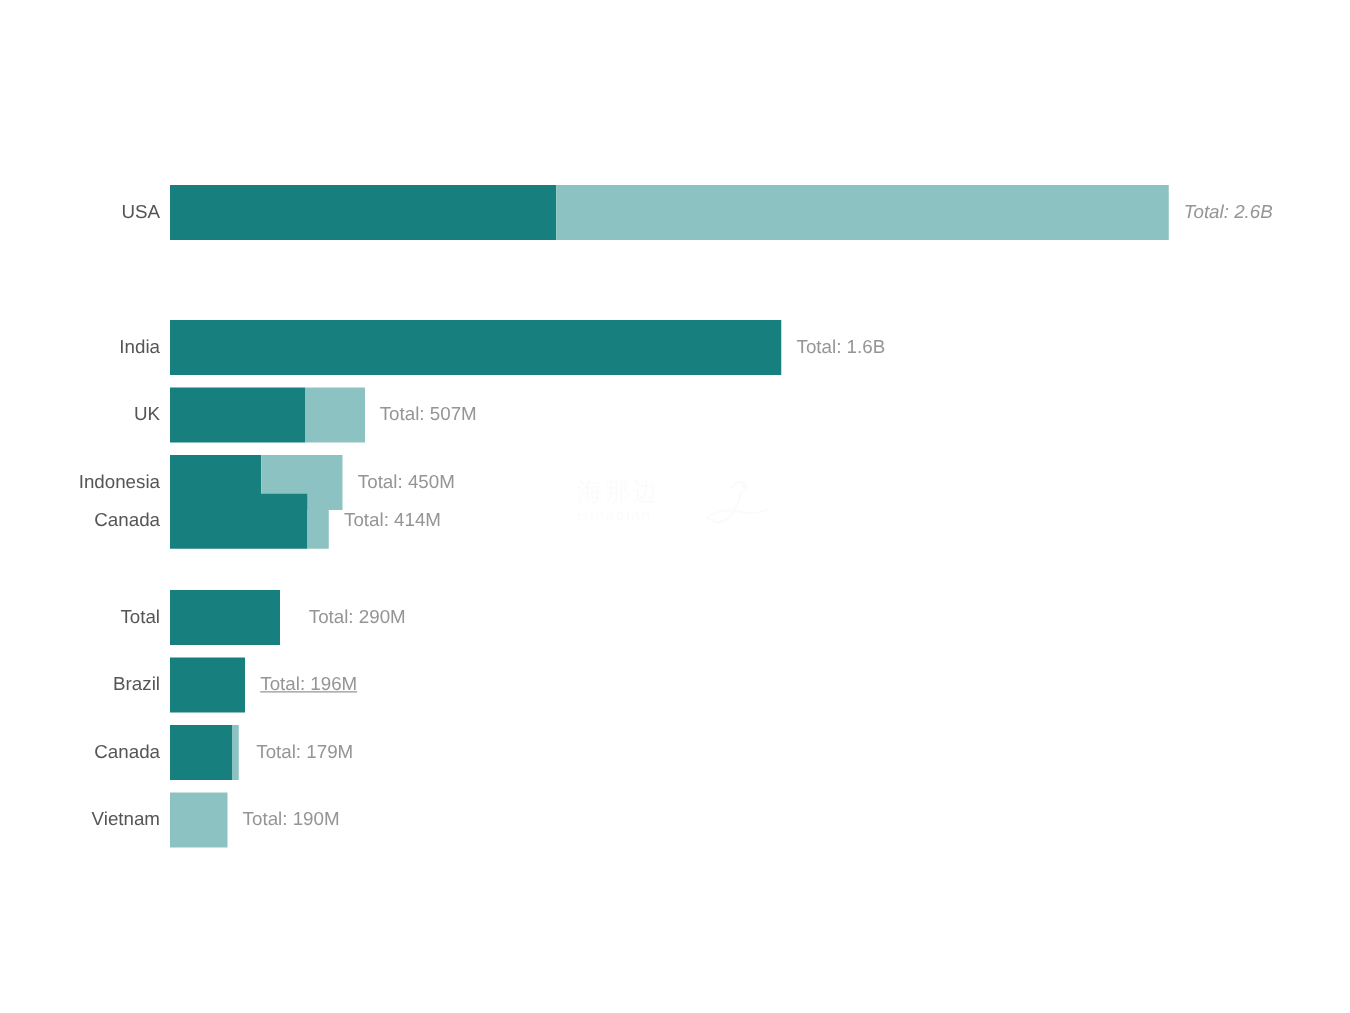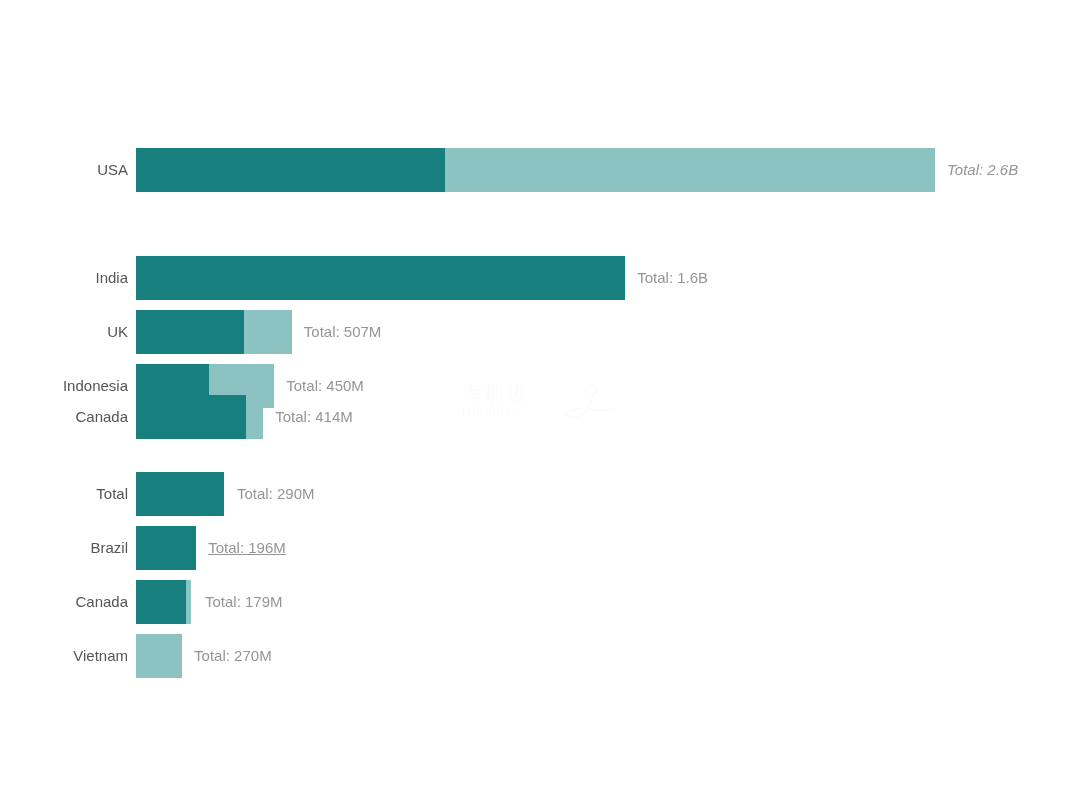--- a/index.html
+++ b/index.html
@@ -160,21 +160,21 @@
       <div class="seg seg-secondary" style="left: 110.324px; width: 16.902px; background: rgb(140, 195, 194);"></div>
     </div>
     <div class="total-label" style="left: 275.226px;">Total: 414M</div>
   </div>
 
   <div class="row" style="top:472px;">
     <div class="row-label">Total</div>
     <div class="bar-area" style="width: 88.198px; left: 136px;">
       <div class="seg seg-primary" style="left: 0px; width: 88.198px; background: rgb(23, 128, 127);"></div>
     </div>
-    <div class="total-label" style="left: 237px;">Total: 290M</div>
+    <div class="total-label" style="left: 247px;">Total: 290M</div>
   </div>
 
   <div class="row" style="top:526px;">
     <div class="row-label">Brazil</div>
     <div class="bar-area" style="width: 60.2328px; left: 136px;">
       <div class="seg seg-primary" style="left: 0px; width: 60.2328px; background: rgb(23, 128, 127);"></div>
     </div>
     <div class="total-label" style="left: 208.233px; text-decoration: underline;">Total: 196M</div>
   </div>
 
@@ -185,16 +185,16 @@
       <div class="seg seg-secondary" style="left: 50.0915px; width: 4.91696px; background: rgb(140, 195, 194);"></div>
     </div>
     <div class="total-label" style="left: 205px;">Total: 179M</div>
   </div>
 
   <div class="row" style="top:634px;">
     <div class="row-label">Vietnam</div>
     <div class="bar-area" style="width: 46.0965px; left: 136px;">
       <div class="seg seg-secondary" style="left: 0px; width: 46.0965px; background: rgb(140, 195, 194);"></div>
     </div>
-    <div class="total-label" style="left: 194.096px;">Total: 270M</div>
+    <div class="total-label" style="left: 194.096px;">Total: 190M</div>
   </div>
 
 </div>
 
 </body></html>

